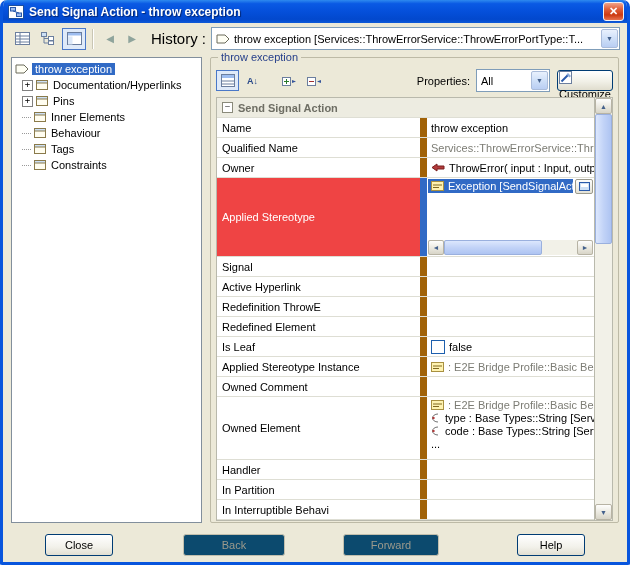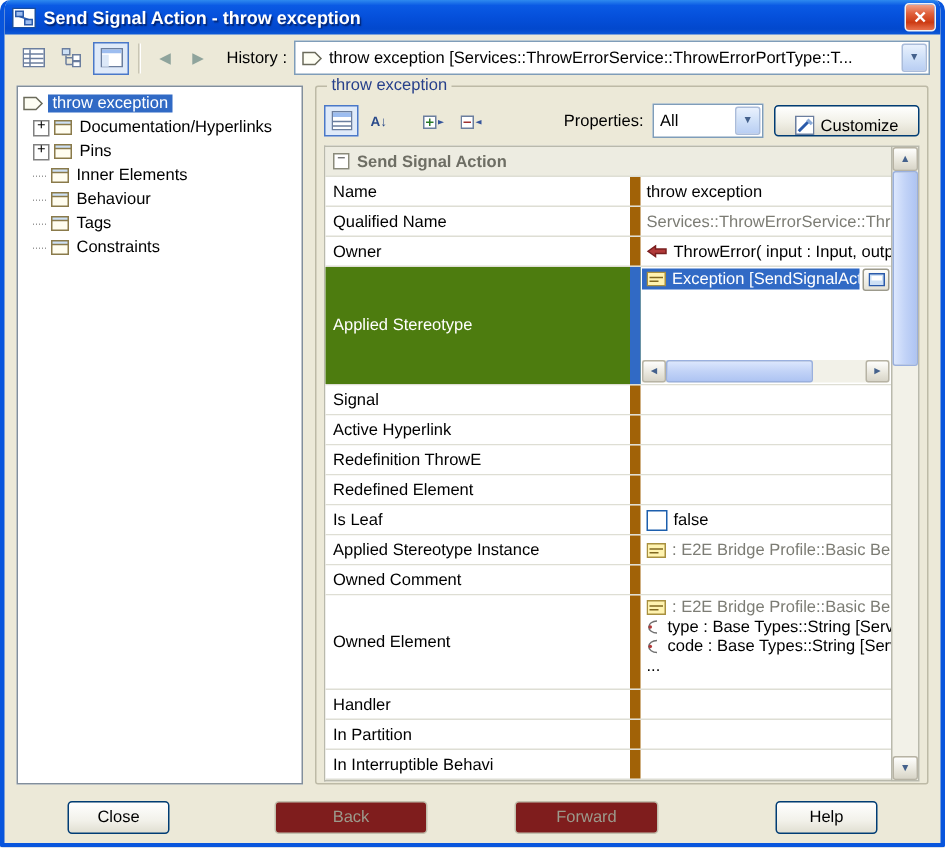--- a/index.html
+++ b/index.html
@@ -15,21 +15,21 @@
              background:linear-gradient(180deg,#F0A38A 0%,#E0613C 35%,#CC3A12 70%,#E8724E 100%);
              color:#fff;font-size:11px;font-weight:bold;display:flex;align-items:center;justify-content:center;padding:0;}
   
   .toolbar{flex:0 0 31px;display:flex;align-items:center;gap:2px;padding:0 7px;}
   .mode-btn{width:24px;height:22px;border:1px solid transparent;background:transparent;padding:0;
             display:flex;align-items:center;justify-content:center;}
   .mode-btn.selected{border-color:#4A78C8;background:#DFEAF9;}
   .tb-sep{width:0;height:20px;border-left:1px solid #C9C6B4;border-right:1px solid #fff;margin:0 4px;}
   .nav-btn{width:20px;height:20px;border:0;background:transparent;color:#8FA49C;font-size:10px;padding:0;
            display:flex;align-items:center;justify-content:center;}
-  .history-label{font-size:11px;margin:0 3px 0 7px;color:#000;}
+  .history-label{font-size:15px;margin:0 3px 0 7px;color:#000;}
   .combo{height:21px;background:#fff;border:1px solid #7F9DB9;display:flex;align-items:center;overflow:hidden;}
   .history-combo{flex:1;}
   .combo-body{flex:1;display:flex;align-items:center;gap:4px;padding:0 2px 0 4px;min-width:0;}
   .combo-text{font-size:11px;white-space:nowrap;overflow:hidden;}
   .combo-btn{flex:0 0 17px;align-self:stretch;margin:1px;border:1px solid #AABCDA;border-radius:2px;padding:0;
              background:linear-gradient(#E9F1FD,#CFE0F8 50%,#B9CEF3);color:#44618C;font-size:7px;
              display:flex;align-items:center;justify-content:center;}
   
   .content{flex:1;display:flex;padding:3px 8px 4px;min-height:0;}
   .tree-panel{flex:0 0 186px;background:#fff;border:1px solid #828F9C;padding:3px 0 0 3px;overflow:hidden;font-size:11px;}
@@ -45,39 +45,39 @@
             padding:11px 5px 5px;display:flex;flex-direction:column;min-width:0;}
   .legend{position:absolute;top:-7px;left:7px;background:#ECE9D8;padding:0 3px;font-size:11px;color:#27408B;}
   .props-toolbar{display:flex;align-items:center;gap:2px;margin-bottom:5px;}
   .ptb-btn{width:23px;height:21px;border:1px solid transparent;background:transparent;padding:0;
            display:flex;align-items:center;justify-content:center;}
   .ptb-btn.selected{border-color:#4A78C8;background:#DFEAF9;}
   .ptb-gap{width:10px;}
   .sort-glyph{font-size:9px;font-weight:bold;color:#2A4A8A;}
   .props-label{font-size:11px;margin-left:auto;margin-right:4px;}
   .props-combo{flex:0 0 72px;}
-  .customize-btn{height:21px;margin-left:5px;border:1px solid #003C74;border-radius:3px;padding:0 13px;font-size:11px;
-                 background:linear-gradient(#FFFFFF,#F1F0E7 55%,#E0DDCE);display:flex;align-items:flex-end;gap:4px;cursor:pointer;}
+  .customize-btn{height:21px;margin-left:5px;border:1px solid #003C74;border-radius:3px;padding:0 1px;font-size:11px;
+                 background:linear-gradient(#FFFFFF,#F1F0E7 55%,#E0DDCE);display:flex;align-items:flex-start;gap:4px;cursor:pointer;flex-direction:column;}
   
   .table-wrap{display:flex;align-items:stretch;}
   .ptable{flex:1;min-width:0;background:#fff;border:1px solid #B9B9AC;border-right:0;}
   .prow{display:flex;min-height:19px;border-bottom:1px solid #DEDED4;background:#fff;}
   .prow.section{background:#EDECE1;}
   .section-cell{display:flex;align-items:center;gap:5px;padding:2px 5px;width:100%;}
   .collapse-box{width:9px;height:9px;border:1px solid #8A8A7A;background:#fff;color:#555;font-size:9px;line-height:7px;
                 text-align:center;font-family:"DejaVu Sans Mono",monospace;}
   .section-title{font-size:11px;font-weight:bold;color:#6E6E64;}
   .pname{flex:0 0 193px;padding:2px 5px;font-size:11px;border-right:7px solid #a16207;display:flex;align-items:center;}
   .pvalue{flex:1;min-width:0;padding:1px 4px;font-size:11px;display:flex;align-items:center;gap:4px;
           overflow:hidden;white-space:nowrap;}
   .muted{color:#7C7C74;}
   .checkbox{width:12px;height:12px;border:1px solid #1D5FAD;background:#fff;flex:0 0 12px;}
   
   .stereo-row{height:78px;}
-  .stereo-row .pname{background:#4d7c0f;color:#fff;border-right-color:#316AC5;}
+  .stereo-row .pname{background:#ef4444;color:#fff;border-right-color:#316AC5;}
   .stereo-cell{position:relative;display:block;padding:0;}
   .stereo-item{display:flex;align-items:center;gap:4px;background:#316AC5;color:#fff;margin:1px 21px 0 1px;
                padding:1px 3px;font-size:11px;overflow:hidden;white-space:nowrap;}
   .mini-btn{position:absolute;top:1px;right:1px;width:18px;height:15px;border:1px solid #9C9A8C;border-radius:2px;
             background:linear-gradient(#FDFDFB,#E4E2D6);display:flex;align-items:center;justify-content:center;padding:0;}
   .h-scroll{position:absolute;left:1px;right:1px;bottom:1px;height:15px;display:flex;background:#F2F1E8;}
   .hs-btn{flex:0 0 16px;height:15px;border:1px solid #B7B3A4;border-radius:2px;color:#44618C;font-size:7px;padding:0;
           background:linear-gradient(#FEFEFD,#E8E6DC 60%,#D8D5C8);display:flex;align-items:center;justify-content:center;}
   .hs-track{flex:1;position:relative;}
   .hs-thumb{position:absolute;left:0;top:0;bottom:0;width:96px;border:1px solid #9AB0DE;border-radius:2px;
@@ -90,21 +90,21 @@
   .vscroll{flex:0 0 17px;display:flex;flex-direction:column;background:#F2F1E8;border:1px solid #B9B9AC;}
   .vs-btn{flex:0 0 16px;border:1px solid #B7B3A4;border-radius:2px;color:#44618C;font-size:7px;padding:0;
           background:linear-gradient(#FEFEFD,#E8E6DC 60%,#D8D5C8);display:flex;align-items:center;justify-content:center;}
   .vs-track{flex:1;position:relative;}
   .vs-thumb{position:absolute;left:0;right:0;top:0;height:128px;border:1px solid #9AB0DE;border-radius:2px;
             background:linear-gradient(90deg,#DCE7FD,#C2D3F7 50%,#AEC4F2);}
   
   .footer{flex:0 0 35px;position:relative;}
   .btn{position:absolute;top:7px;height:22px;border:1px solid #003C74;border-radius:3px;font-size:11px;color:#000;
        background:linear-gradient(#FFFFFF,#F2F1EA 60%,#E1DFD2);cursor:pointer;}
-  .btn.disabled{color:#9C9A8C;border-color:#C2BFAD;background:#7f1d1d;cursor:default;}
+  .btn.disabled{color:#9C9A8C;border-color:#C2BFAD;background:#0c4a6e;cursor:default;}
   .btn-close{left:42px;width:68px;}
   .btn-back{left:180px;width:102px;}
   .btn-forward{left:340px;width:96px;}
   .btn-help{right:42px;width:68px;}
 </style>
 </head>
 <body>
 
 <div class="window">
 

